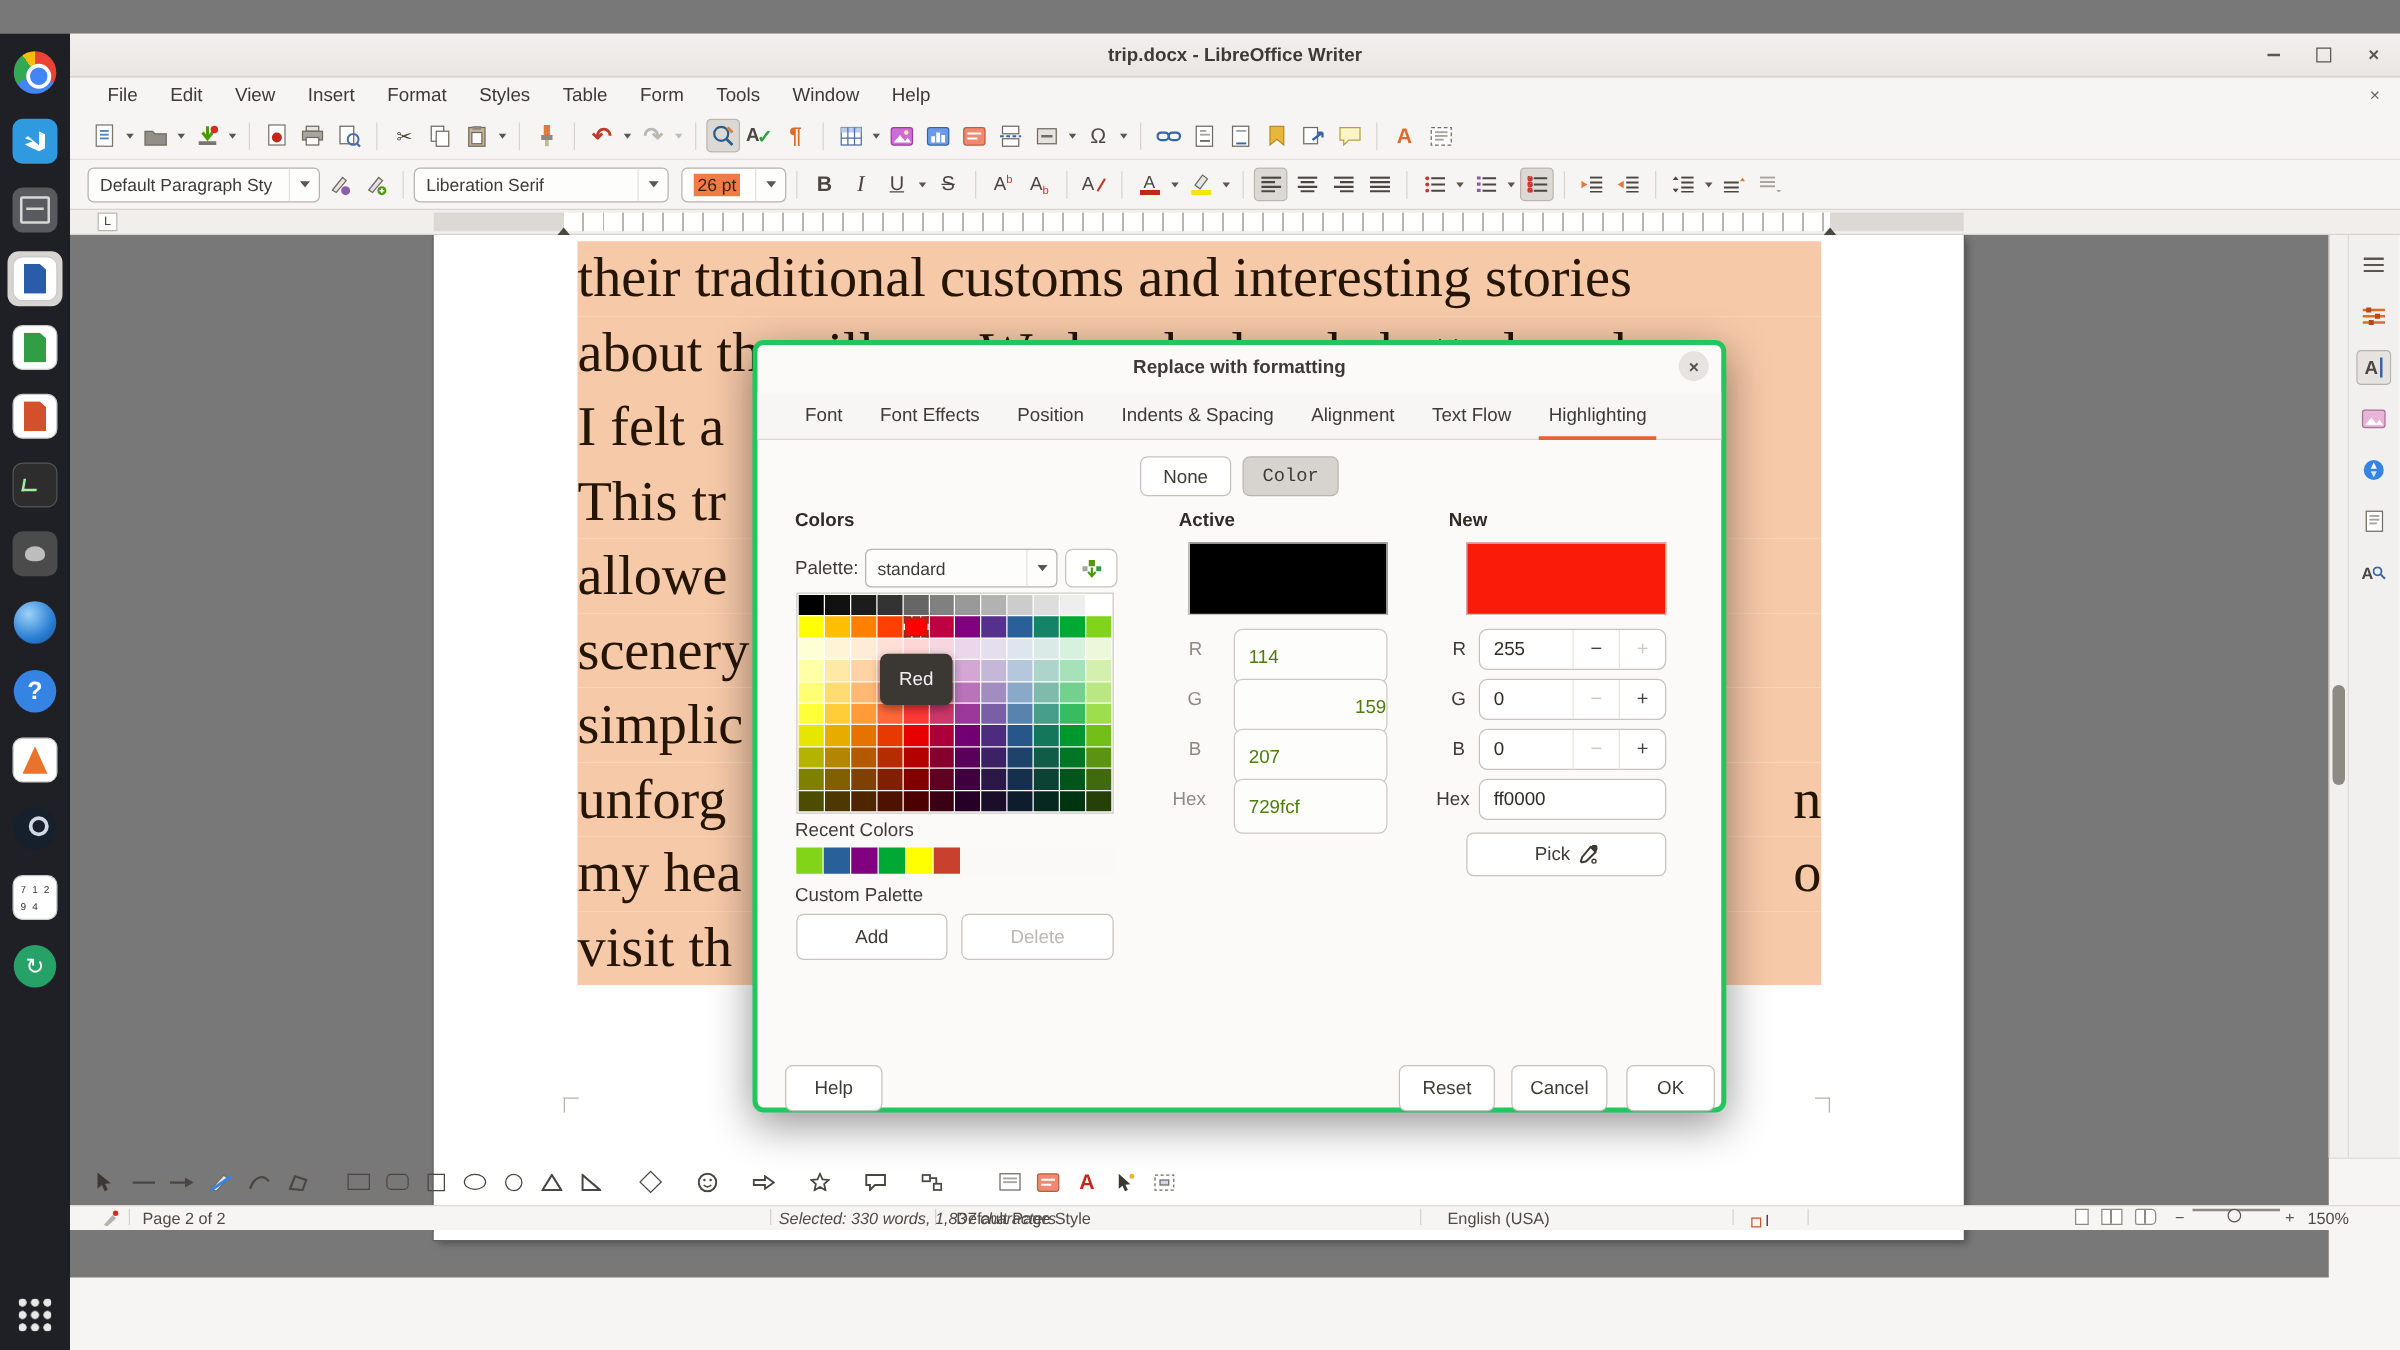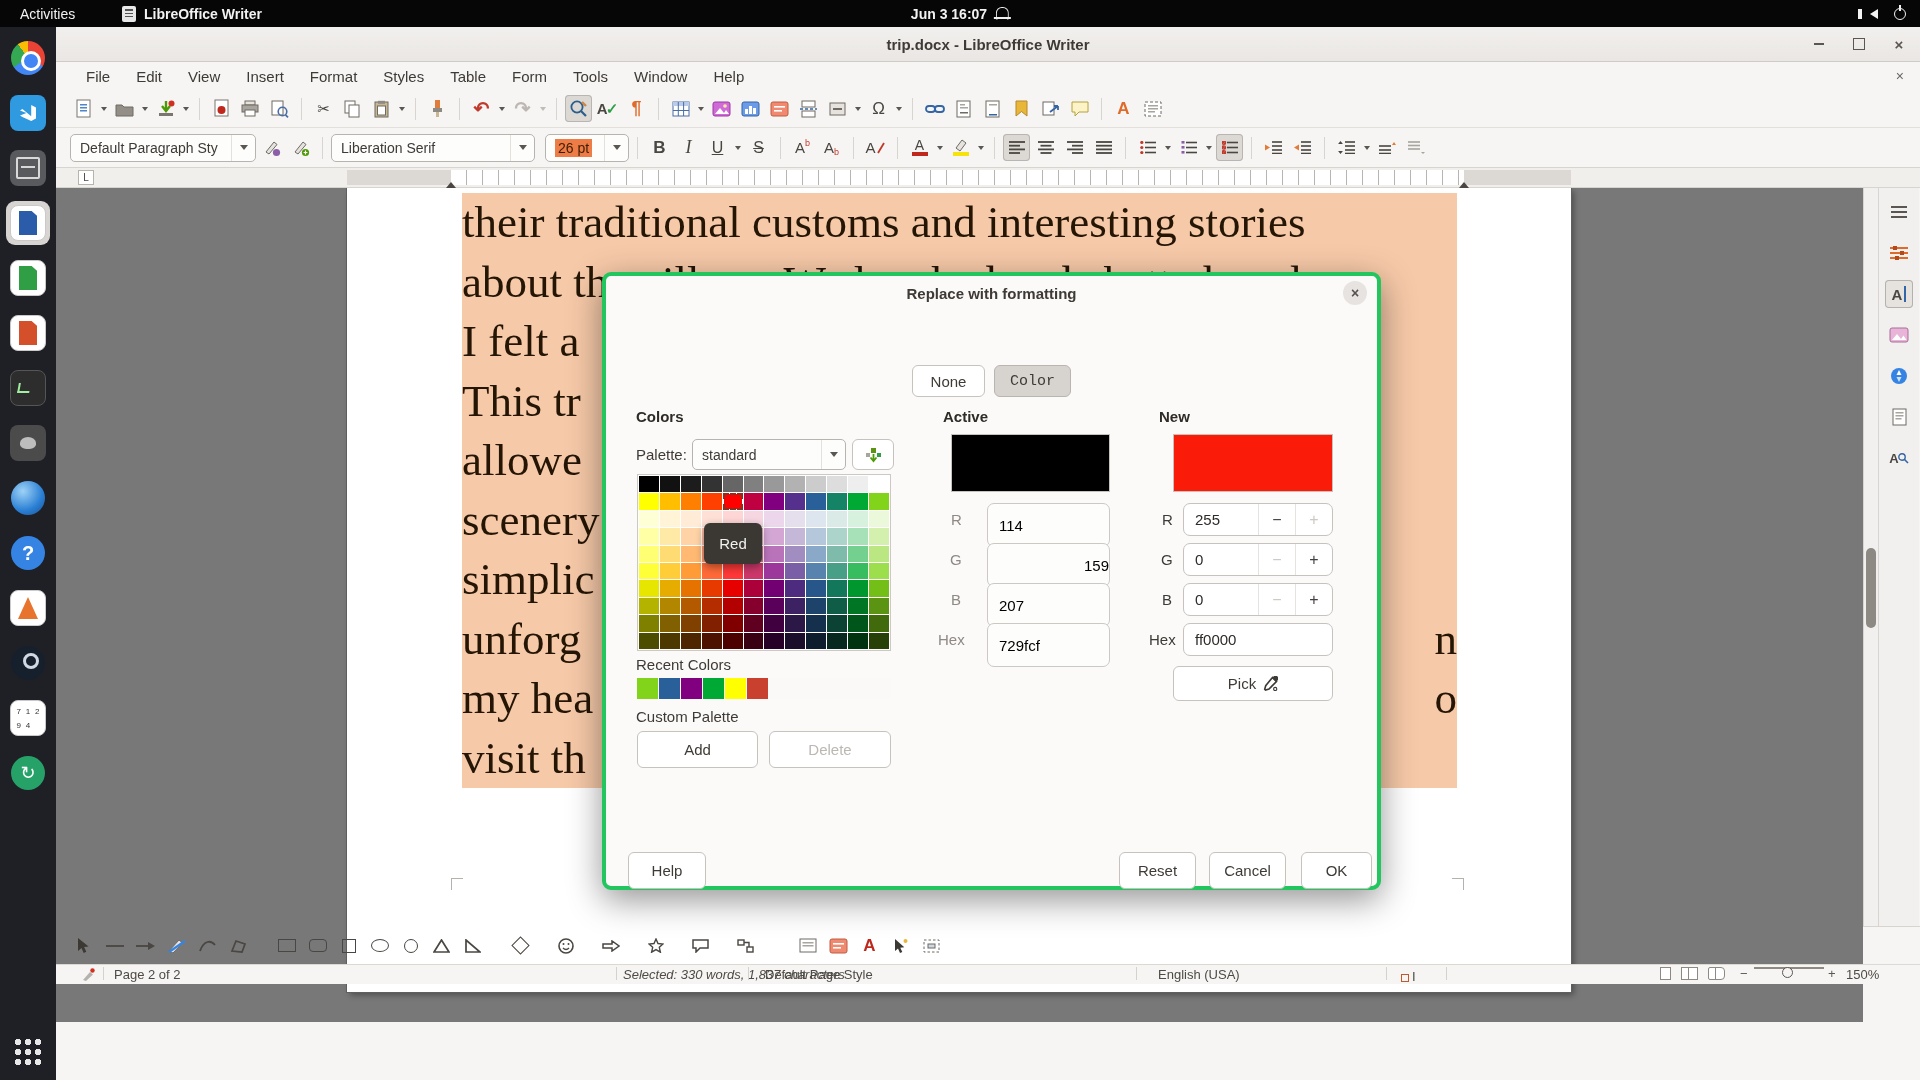--- a/index.html
+++ b/index.html
@@ -154,55 +154,40 @@
   .pcell { width:100%; height:100%; }
   .pcell.selected { outline:2px dashed #8a3020; outline-offset:-2px; box-shadow:inset 0 0 0 1px #fff; }
   .tooltip { position:absolute; left:98px; top:247px; width:58px; height:41px; background:#3b3733; color:#f2f2f2;
              border-radius:6px; display:flex; align-items:center; justify-content:center; font-size:15px;
              box-shadow:0 3px 8px rgba(0,0,0,.4); z-index:5; }
   #recent-strip { position:absolute; left:31px; top:402px; width:254px; height:21px; background:#faf9f8; display:flex; gap:1px; }
   .rswatch { width:21px; height:21px; }
 
   .swatch { position:absolute; border:1px solid #c6c2be; }
   .field { position:absolute; height:44px; border:1px solid #ccc8c4; border-radius:7px; background:#fdfdfc;
-           display:flex; align-items:center; padding-left:11px; color:#000000; font-size:15px; }
+           display:flex; align-items:center; padding-left:11px; color:#4d7c0f; font-size:15px; }
   .spin { position:absolute; height:33px; border:1px solid #c6c2be; border-radius:7px; background:#fff; display:flex; align-items:center; color:#2e2b28; }
   .spin .val { flex:1; padding-left:11px; font-size:15px; }
   .spin .sbtn { width:37px; height:100%; border-left:1px solid #e6e3df; display:flex; align-items:center; justify-content:center; font-size:16px; color:#454140; }
   .spin .sbtn.off { color:#ccc8c3; }
 
   .dlgbtn { position:absolute; height:37px; top:576px; }
 
   .bell { width:13px; height:13px; border:1.6px solid #f2f2f2; border-radius:6px 6px 2px 2px; border-bottom:none; position:relative; }
   .bell::after { content:""; position:absolute; left:-3.5px; top:9px; width:17px; height:1.6px; background:#f2f2f2; }
   .spk { width:0; height:0; border-top:5px solid transparent; border-bottom:5px solid transparent; border-right:8px solid #f2f2f2; position:relative; }
   .spk::before { content:""; position:absolute; left:-12px; top:-5px; width:4px; height:10px; background:#f2f2f2; }
   .pwr { width:12px; height:12px; border:1.6px solid #f2f2f2; border-radius:50%; position:relative; }
   .pwr::after { content:""; position:absolute; left:4px; top:-4px; width:1.6px; height:6px; background:#060606; box-shadow:1.6px 0 0 0 #f2f2f2 inset; background:#f2f2f2; }
 </style>
 </head>
 <body>
 
 <div id="screen">
 
-  <div class="topbar">
-    <span class="activities">Activities</span>
-    <span class="appblock">
-      <span class="mini-writer"></span>
-      <span>LibreOffice Writer</span>
-    </span>
-    <span class="clock">
-      <span>Jun 3 16:07</span>
-      <span class="bell"></span>
-    </span>
-    <span class="sysicons">
-      <span class="spk"></span>
-      <span class="pwr"></span>
-    </span>
-  </div>
 
   <div class="dock">
     <div class="dock-item">
         <span class="chrome"></span>
       </div>
     <div class="dock-item">
         <span class="tile vscode"></span>
       </div>
     <div class="dock-item">
         <span class="tile cabinet"></span>
@@ -920,20 +905,29 @@
       <span style="left:1772px;top:1px;color:#5a5651;">+</span>
       <span style="left:1790px;">150%</span>
     </div>
   </div>
 
   <div class="dialog">
     <div class="dtitle">
       <span>Replace with formatting</span>
       <span class="dclose">×</span>
     </div>
+    <div class="dtabs" id="dialog-tabs">
+        <span class="dtab">Font</span>
+        <span class="dtab">Font Effects</span>
+        <span class="dtab">Position</span>
+        <span class="dtab">Indents &amp; Spacing</span>
+        <span class="dtab">Alignment</span>
+        <span class="dtab">Text Flow</span>
+        <span class="dtab active">Highlighting</span>
+      </div>
 
     <div class="modebtns">
       <button class="btn" style="width:73px;height:32px;">None</button>
       <button class="btn pressed" style="width:77px;height:32px;font-family:Liberation Mono, monospace;">Color</button>
     </div>
 
     <span class="gtitle" style="left:30px;top:132px;">Colors</span>
     <span class="glabel dark" style="left:30px;top:170px;">Palette:</span>
     <span class="combo palette-combo">
       <span>standard</span>

